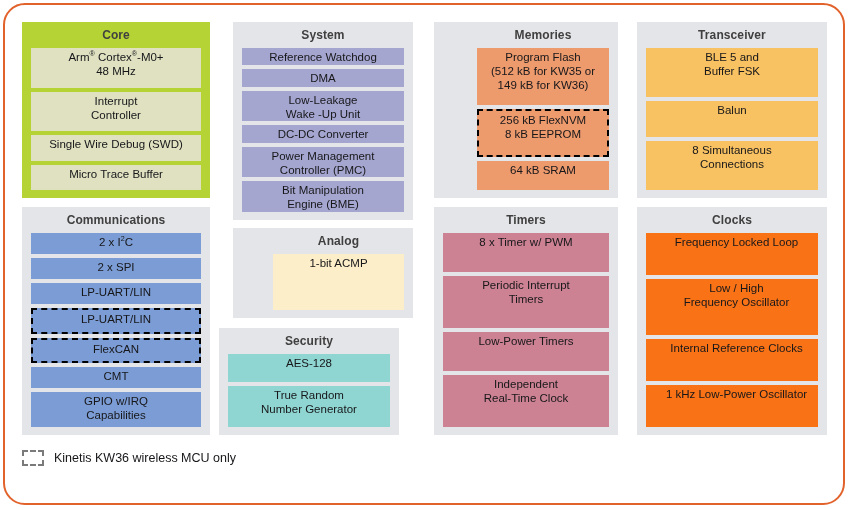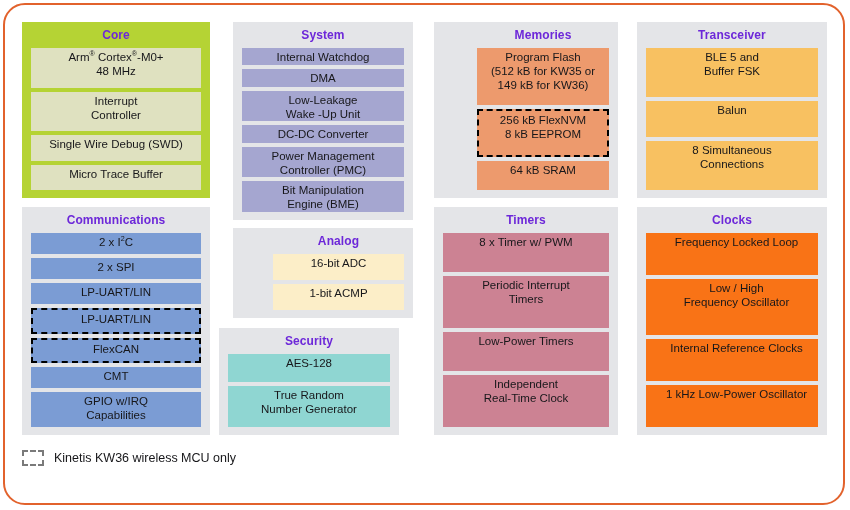--- a/index.html
+++ b/index.html
@@ -41,21 +41,21 @@
     background: #e4e5e8;
     padding: 6px 9px 8px 9px;
   }
   .panel.core {
     background: #b5d334;
   }
   .panel-title {
     text-align: center;
     font-size: 12px;
     font-weight: bold;
-    color: #6d28d9;
+    color: #404040;
     line-height: 15px;
     margin-bottom: 5px;
     letter-spacing: 0.1px;
   }
 
   .items {
     display: flex;
     flex-direction: column;
     gap: 4px;
     height: calc(100% - 20px);
@@ -199,21 +199,21 @@
           </div>
         </div>
       </div>
   </div>
 
   <div class="panel" id="col-system">
     <div class="panel-title">System</div>
     <div class="items">
         <div class="block sys-b">
           <div>
-            <span class="nowrapline">Internal Watchdog</span>
+            <span class="nowrapline">Reference Watchdog</span>
           </div>
         </div>
         <div class="block sys-b">
           <div>
             <span class="nowrapline">DMA</span>
           </div>
         </div>
         <div class="block sys-b">
           <div>
             <span class="nowrapline">Low-Leakage</span>
@@ -236,25 +236,20 @@
             <span class="nowrapline">Bit Manipulation</span>
             <span class="nowrapline">Engine (BME)</span>
           </div>
         </div>
       </div>
   </div>
 
   <div class="panel" id="col-analog">
     <div class="panel-title">Analog</div>
     <div class="items">
-        <div class="block ana-b">
-          <div>
-            <span class="nowrapline">16-bit ADC</span>
-          </div>
-        </div>
         <div class="block ana-b">
           <div>
             <span class="nowrapline">1-bit ACMP</span>
           </div>
         </div>
       </div>
   </div>
 
   <div class="panel" id="col-security">
     <div class="panel-title">Security</div>

